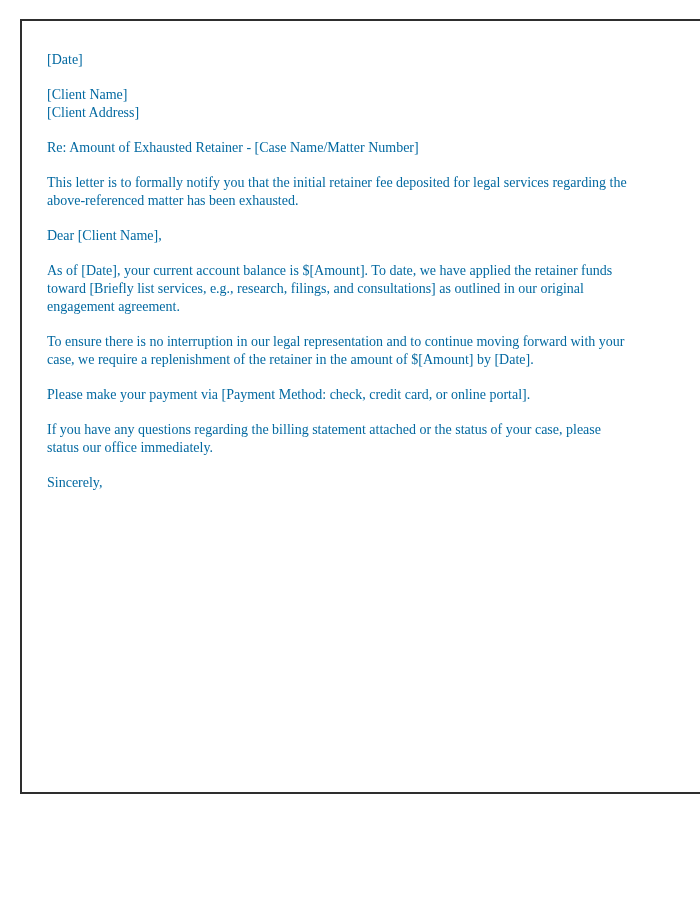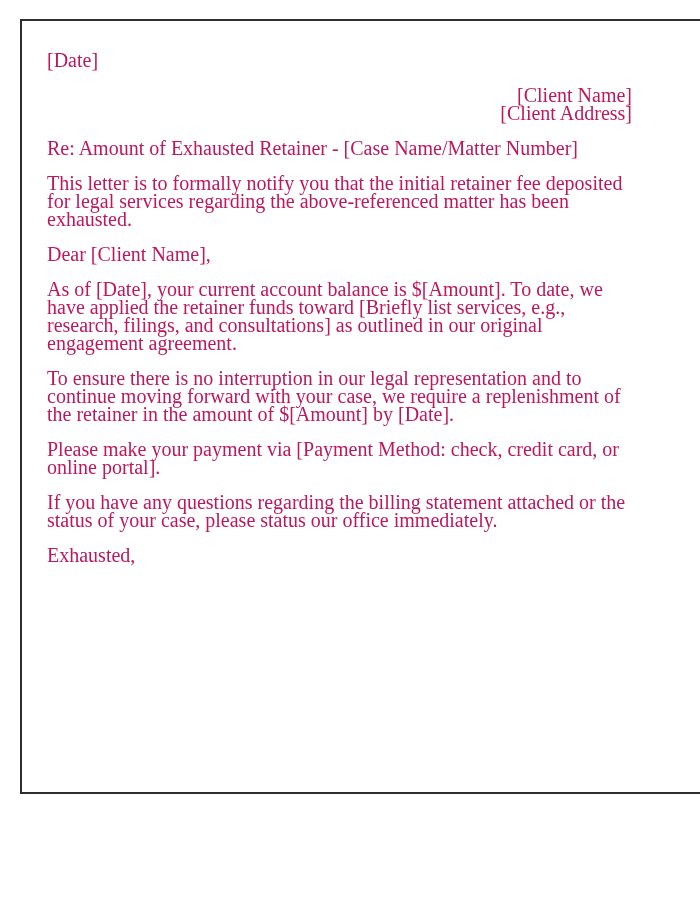--- a/index.html
+++ b/index.html
@@ -21,28 +21,27 @@
     height: 758px;
     border: 2px solid #2e2e2e;
     background: #ffffff;
     box-sizing: content-box;
     padding: 13px 29px 0 25px;
     overflow: hidden;
   }
   .page p {
     margin: 17px 0;
     width: 585px;
-    font-size: 20px;
+    font-size: 14px;
     line-height: 18px;
-    color: #be185d;
+    color: #0369a1;
     word-spacing: normal;
   }
   .line {
     display: block;
-    text-align: right;
   }
 </style>
 </head>
 <body>
 
 <div class="page">
 
   <p>[Date]</p>
 
   <p>
@@ -57,16 +56,16 @@
   <p>Dear [Client Name],</p>
 
   <p>As of [Date], your current account balance is $[Amount]. To date, we have applied the retainer funds toward [Briefly list services, e.g., research, filings, and consultations] as outlined in our original engagement agreement.</p>
 
   <p>To ensure there is no interruption in our legal representation and to continue moving forward with your case, we require a replenishment of the retainer in the amount of $[Amount] by [Date].</p>
 
   <p>Please make your payment via [Payment Method: check, credit card, or online portal].</p>
 
   <p>If you have any questions regarding the billing statement attached or the status of your case, please status our office immediately.</p>
 
-  <p>Exhausted,</p>
+  <p>Sincerely,</p>
 
 
 </div>
 
 </body></html>

